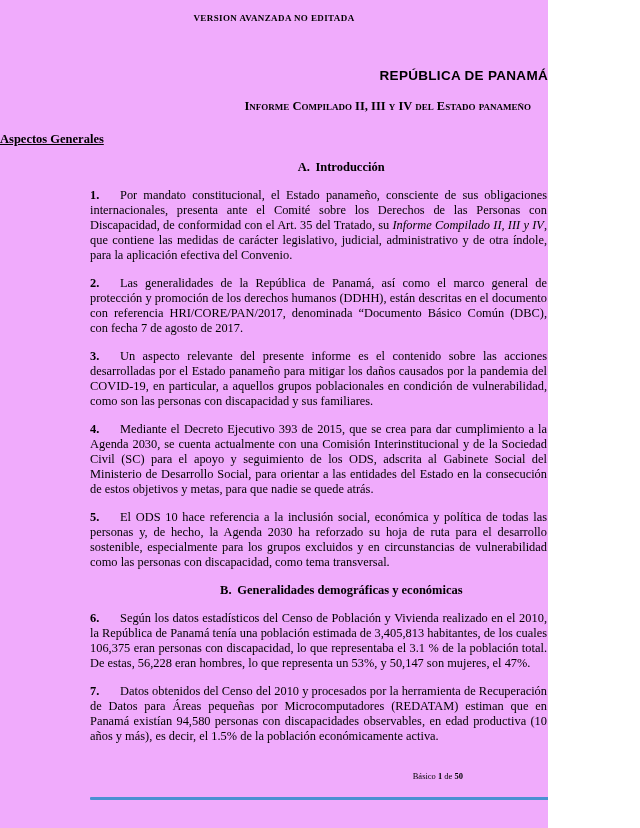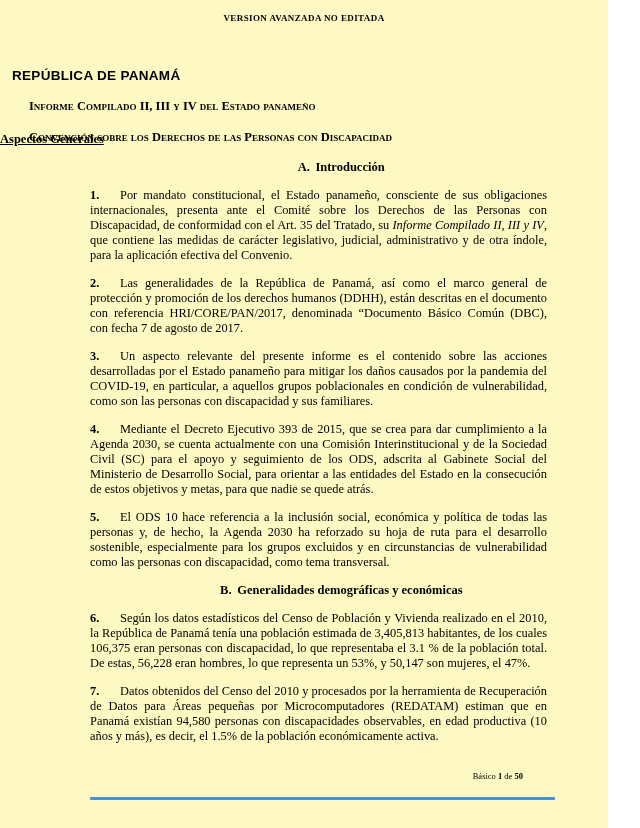--- a/index.html
+++ b/index.html
@@ -1,40 +1,40 @@
 <!DOCTYPE html>
 <html><head>
 <meta charset="utf-8">
 <style>
   html, body { margin: 0; padding: 0; background: #ffffff; }
   .page {
     position: relative;
-    width: 608px;
+    width: 548px;
     height: 828px;
-    background: #fef9c3;
+    background: #f0abfc;
     overflow: hidden;
     font-family: "Liberation Serif", serif;
     color: #000000;
   }
   .doc-header {
     position: absolute;
     top: 13px;
     left: 0;
     width: 100%;
     text-align: center;
     font-size: 9px;
     font-weight: 700;
     letter-spacing: 0.4px;
   }
   .title-block {
     position: absolute;
     top: 68px;
-    left: 12px;
+    left: 0;
     width: 100%;
-    text-align: left;
+    text-align: right;
   }
   .title-main {
     font-family: "Liberation Sans", sans-serif;
     font-size: 13.5px;
     font-weight: 700;
     letter-spacing: 0.3px;
     margin: 0 0 3px 0;
   }
   .subtitle {
     font-size: 12.5px;
@@ -91,21 +91,20 @@
 </head>
 <body>
 
 <div class="page">
 
   <div class="doc-header">VERSION AVANZADA NO EDITADA</div>
 
   <div class="title-block">
     <div class="title-main">REPÚBLICA DE PANAMÁ</div>
     <div class="subtitle">Informe Compilado II, III y IV del Estado panameño</div>
-    <div class="subtitle">Convención sobre los Derechos de las Personas con Discapacidad</div>
   </div>
 
   <div class="section-title"><span>Aspectos Generales</span></div>
 
   <div class="content">
 
     <h3 class="heading"><span class="hnum">A.</span><span>Introducción</span></h3>
 
     <p class="para"><span class="pnum">1.</span><span>Por mandato constitucional, el Estado panameño, consciente de sus obligaciones internacionales, presenta ante el Comité sobre los Derechos de las Personas con Discapacidad, de conformidad con el Art. 35 del Tratado, su </span><i>Informe Compilado II, III y IV</i><span>, que contiene las medidas de carácter legislativo, judicial, administrativo y de otra índole, para la aplicación efectiva del Convenio.</span></p>
 

